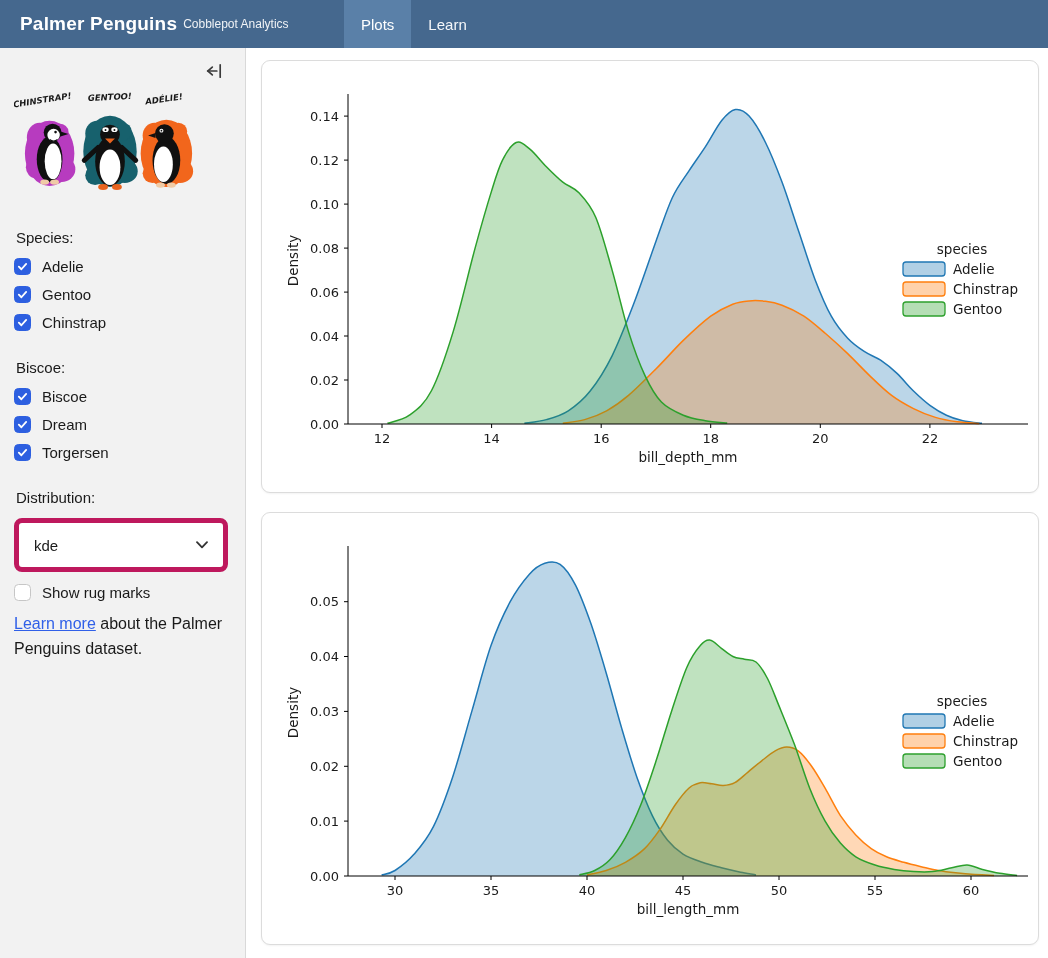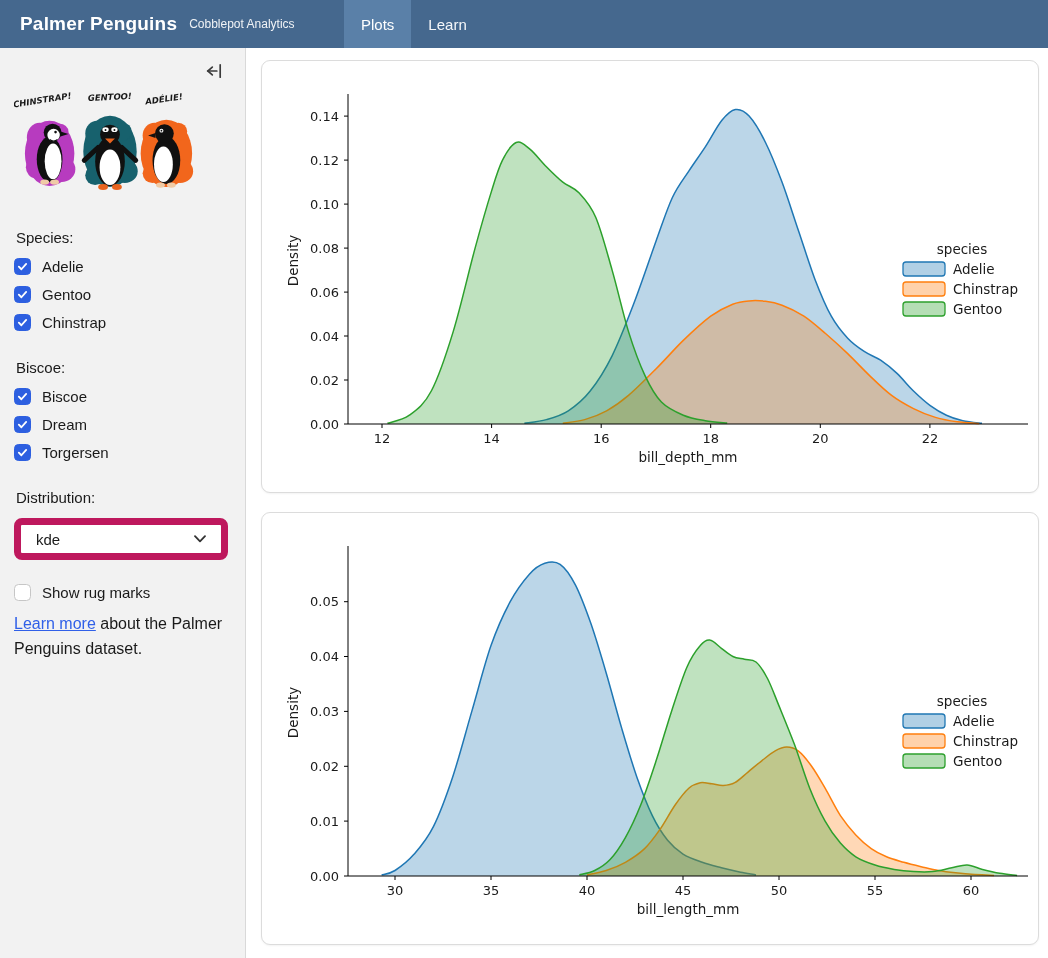--- a/index.html
+++ b/index.html
@@ -3,21 +3,21 @@
 <meta charset="utf-8">
 <style>
   html,body{margin:0;padding:0;}
   body{
     width:1048px;height:958px;overflow:hidden;
     font-family:"Liberation Sans",sans-serif;
     background:#ffffff;color:#1a1a1a;
   }
   
   .navbar{height:48px;background:#45688E;display:flex;align-items:stretch;}
-  .brand{display:flex;align-items:center;gap:12px;padding-left:20px;width:324px;}
+  .brand{display:flex;align-items:center;gap:6px;padding-left:20px;width:324px;}
   .brand-title{font-size:19px;font-weight:700;color:#ffffff;letter-spacing:.2px;}
   .brand-sub{font-size:12px;color:rgba(255,255,255,.92);}
   .nav-tabs{display:flex;}
   .nav-tab{display:flex;align-items:center;padding:0 17px;font-size:15px;
     color:rgba(255,255,255,.95);cursor:pointer;}
   .nav-tab.active{background:#5A80A8;color:#fff;}
   
   .layout{display:flex;height:910px;}
   .sidebar{width:246px;min-width:246px;background:#f2f2f2;border-right:1px solid #d9d9d9;
     padding:10px 16px 0 14px;box-sizing:border-box;position:relative;}
@@ -27,24 +27,24 @@
     font-style:italic;text-anchor:middle;fill:#181818;}
   .group-label{font-size:15px;margin:28px 0 12px 2px;}
   .group-label.first{}
   .check-row{display:flex;align-items:center;gap:11px;margin-bottom:11px;height:17px;cursor:pointer;}
   .cb{width:17px;height:17px;border-radius:4.5px;border:1px solid #c6c6c6;background:#fff;
     box-sizing:border-box;display:flex;align-items:center;justify-content:center;flex:none;}
   .cb svg{display:none;}
   .cb.checked{background:#2d5fe0;border-color:#2d5fe0;}
   .cb.checked svg{display:block;}
   .cb-label{font-size:15px;}
-  .select{margin-top:2px;height:42px;background:#fff;border:7px solid #be185d;border-radius:8px;
+  .select{margin-top:2px;height:54px;background:#fff;border:5px solid #be185d;border-radius:8px;
     display:flex;align-items:center;justify-content:space-between;padding:0 15px;font-size:15px;
     cursor:pointer;box-sizing:border-box;width:214px;}
-  .rug-row{margin-top:24px;}
+  .rug-row{margin-top:12px;}
   .learn{font-size:16px;line-height:1.55;width:216px;}
   .learn a{color:#3060e8;text-decoration:underline;cursor:pointer;}
   
   .main{flex:1;background:#fff;padding:12px 10px 0 15px;box-sizing:border-box;}
   .card{border:1px solid #dcdcdc;border-radius:9px;background:#fff;height:433px;
     box-shadow:0 1px 2px rgba(0,0,0,.05);margin-bottom:19px;box-sizing:border-box;overflow:hidden;}
   .chart{padding-top:1px;}
   .chart svg{display:block;}
   .chart text{fill:#1a1a1a;font-family:"DejaVu Sans",sans-serif;}
 </style>

